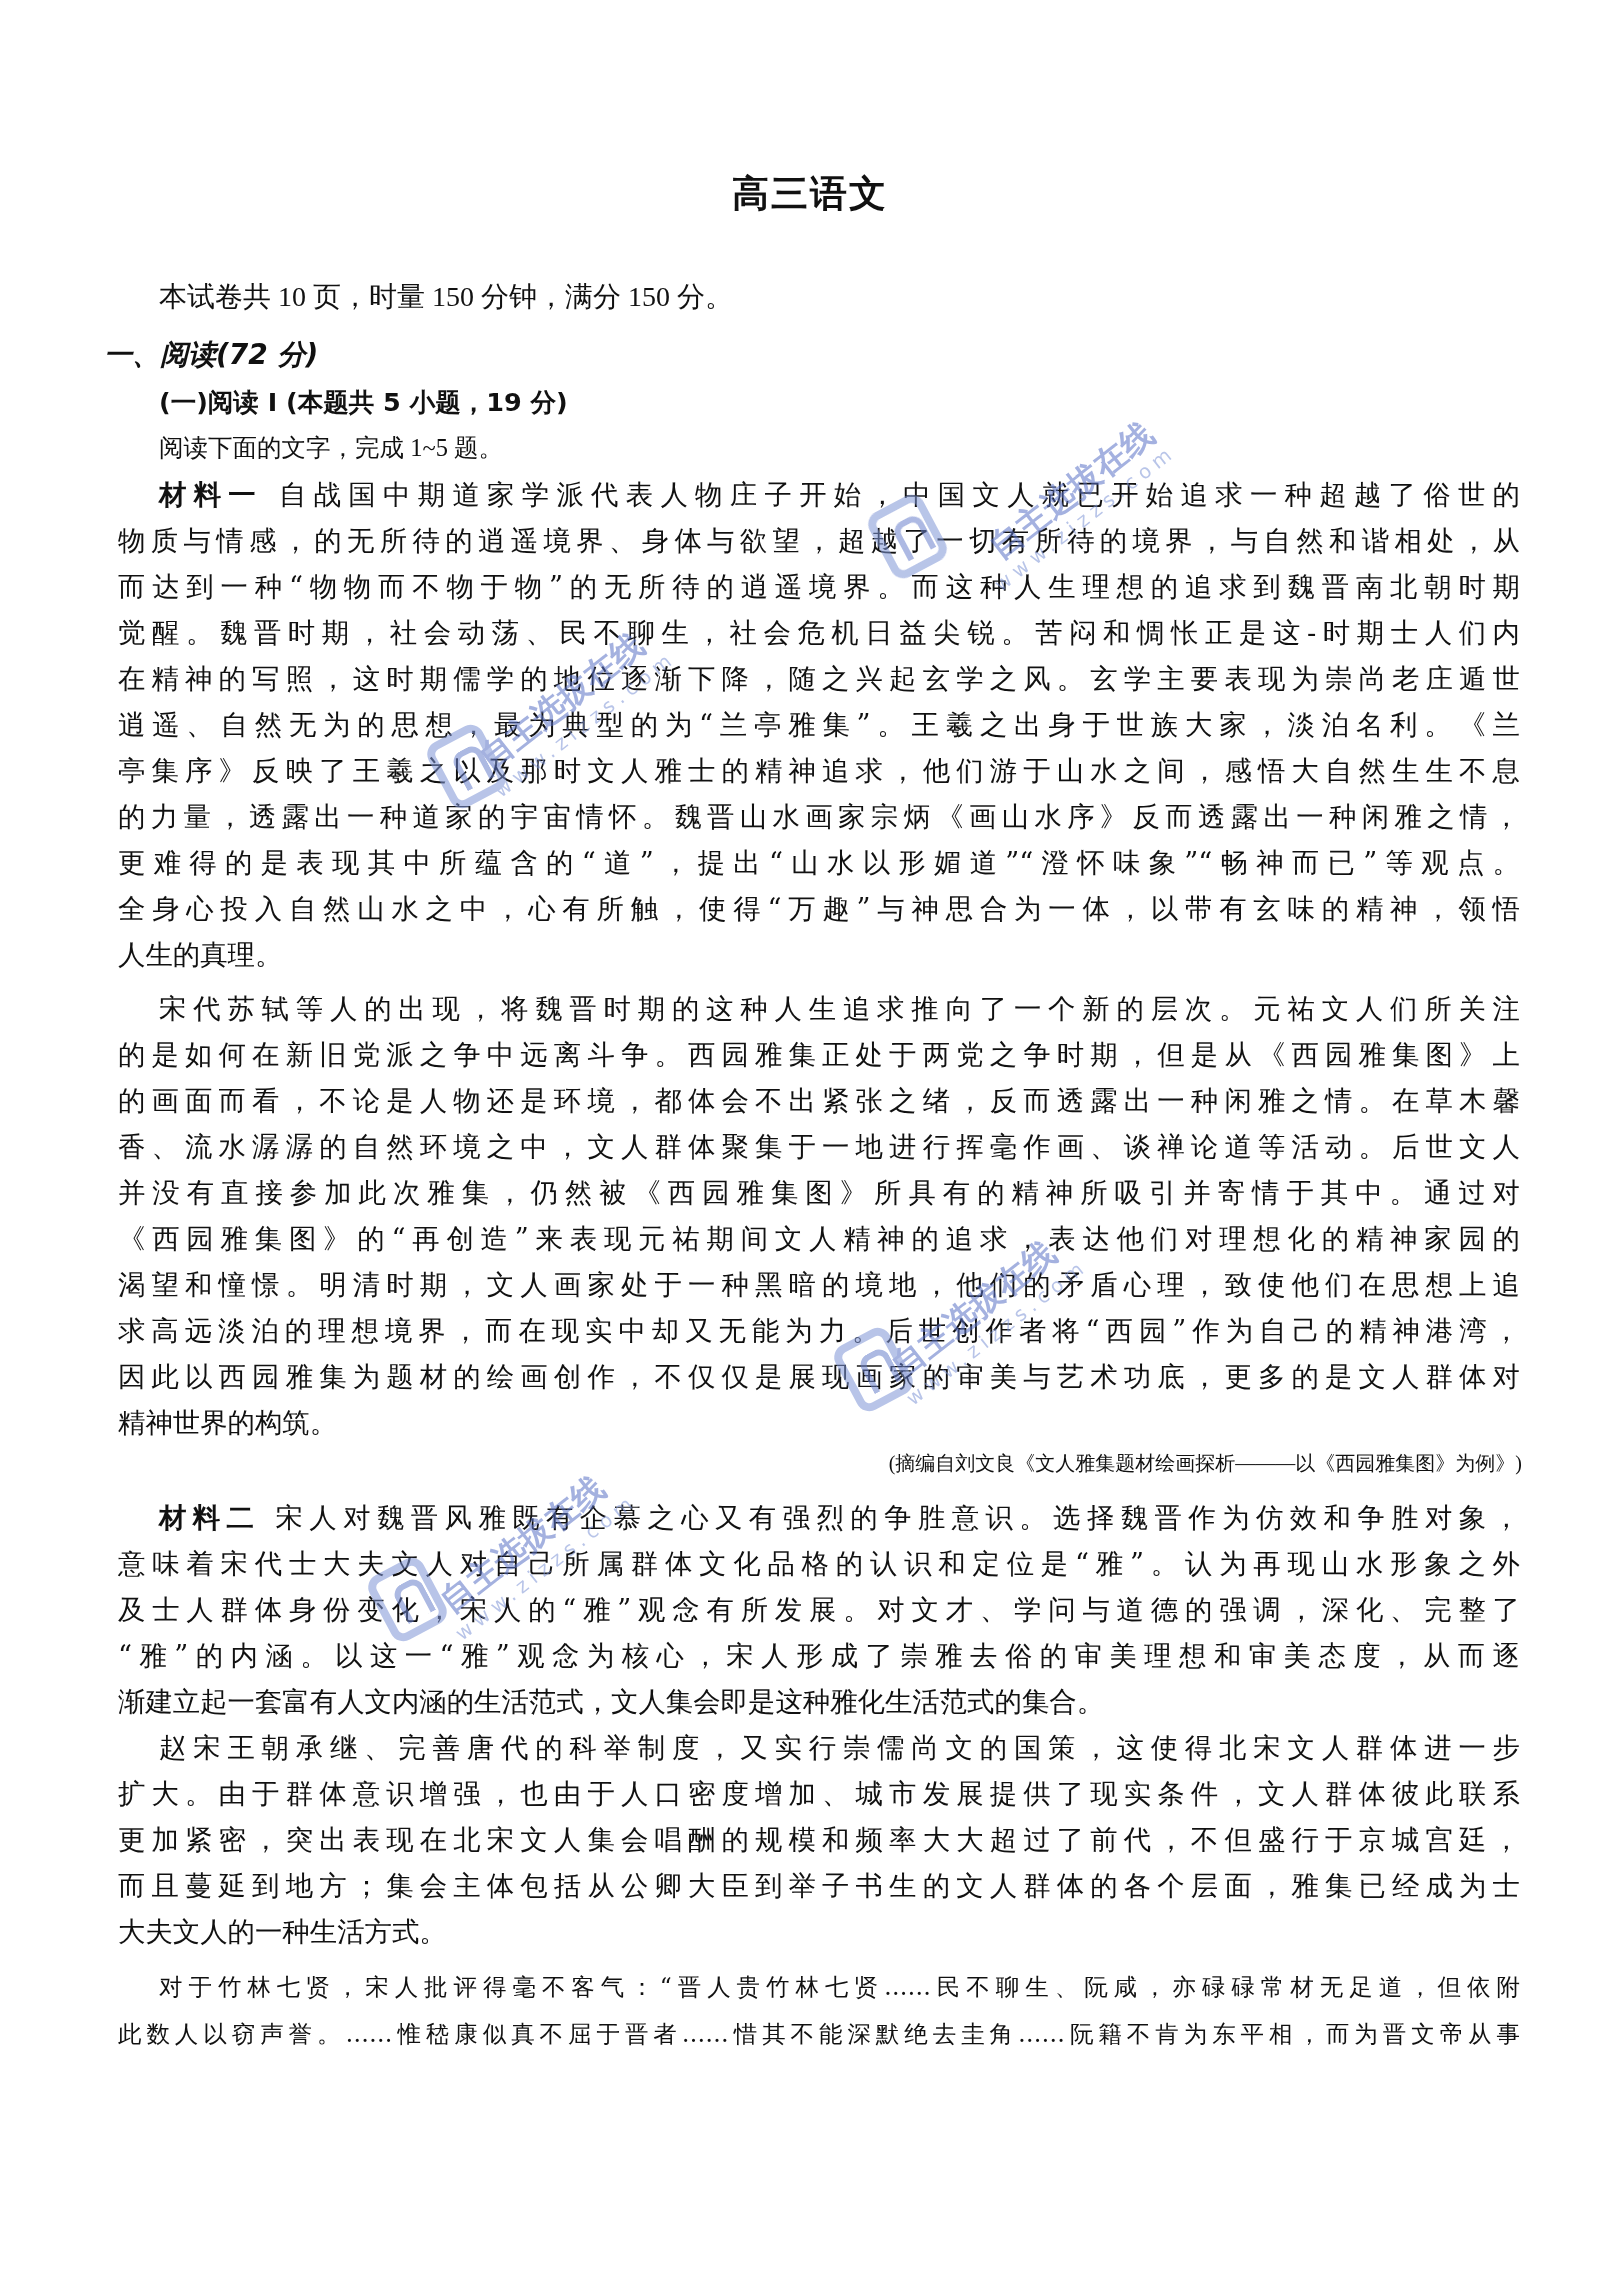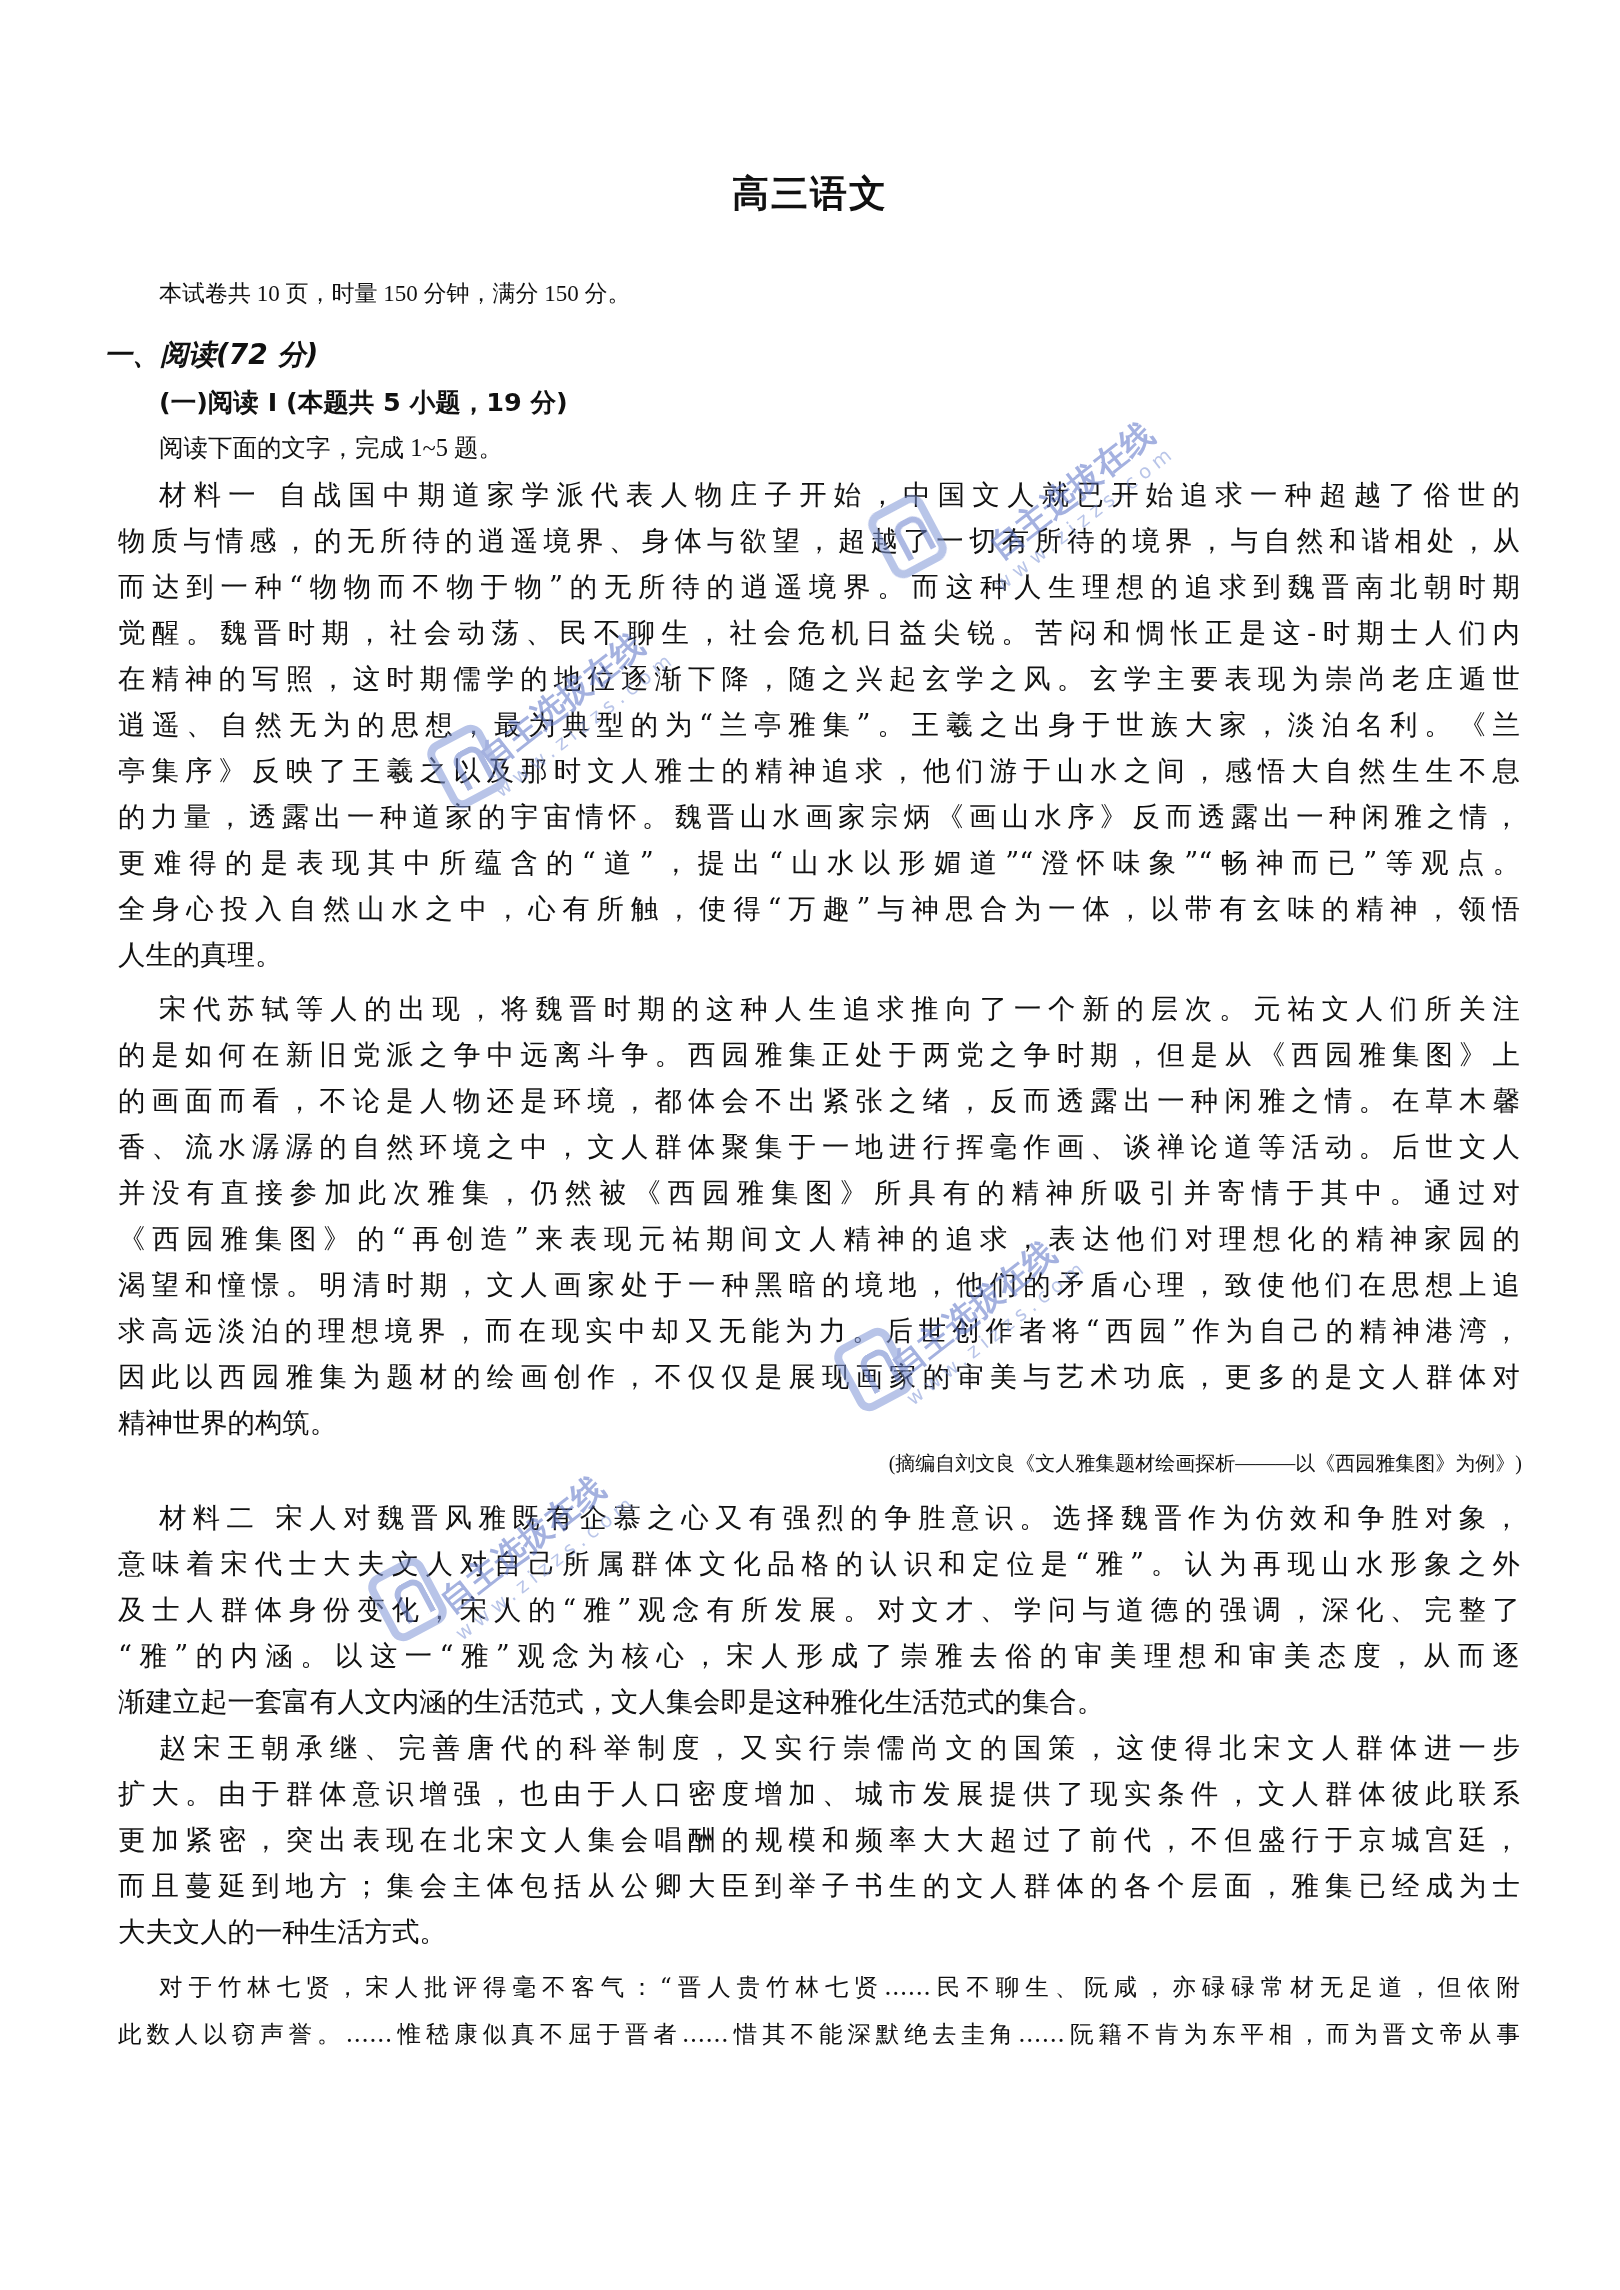--- a/index.html
+++ b/index.html
@@ -2,34 +2,34 @@
 <html><head>
 <meta charset="utf-8">
 <style>
   html, body { margin: 0; padding: 0; background: #ffffff; }
   body { width: 1620px; height: 2291px; position: relative; overflow: hidden;
          font-family: "DejaVu Serif", "Liberation Serif", serif; color: #111; }
   .page { position: absolute; left: 0; top: 0; width: 1620px; height: 2291px; }
   .title { position: absolute; left: 0; width: 1620px; top: 169px; text-align: center;
            font-family: "DejaVu Sans", "Liberation Sans", sans-serif; font-weight: bold;
            font-size: 37px; letter-spacing: 2px; }
-  .intro { position: absolute; left: 159px; top: 278px; font-size: 23px;
+  .intro { position: absolute; left: 159px; top: 278px; font-size: 28px;
            font-family: "Liberation Serif", "DejaVu Serif", serif; }
   .sec { position: absolute; left: 104px; top: 336px; font-size: 28px; font-weight: bold;
          font-family: "DejaVu Sans", "Liberation Sans", sans-serif; font-style: italic; }
   .subsec { position: absolute; left: 159px; top: 385px; font-size: 25.5px; font-weight: bold;
             font-family: "DejaVu Sans", "Liberation Sans", sans-serif; }
   .instr { position: absolute; left: 159px; top: 431px; font-size: 24.5px;
            font-family: "Liberation Serif", "DejaVu Serif", serif; }
 
   .block { position: absolute; left: 118px; width: 1402px; }
   .line { height: 46px; line-height: 46px; font-size: 27.4px; white-space: nowrap;
           text-align: justify; text-align-last: justify; overflow: hidden; }
   .line.last { text-align-last: left; }
-  .line .lead { font-weight: normal; font-family: "DejaVu Sans", "Liberation Sans", sans-serif; margin-top: 44px; }
+  .line .lead { font-weight: bold; font-family: "DejaVu Sans", "Liberation Sans", sans-serif; margin-top: 44px; }
   .indent { padding-left: 41px; }
 
   .cite { position: absolute; right: 98px; top: 1450px; font-size: 20px;
           font-family: "Liberation Serif", "DejaVu Serif", serif; }
 
   .small .line { height: 47px; line-height: 47px; font-size: 23.5px; }
 
   .wm { position: absolute; pointer-events: none; opacity: 0.55; }
   .wm .logo { position: absolute; width: 61px; height: 73px; border: 8.8px solid #7f95d6;
               border-radius: 13.7px; box-sizing: border-box; transform: rotate(-28deg); }

